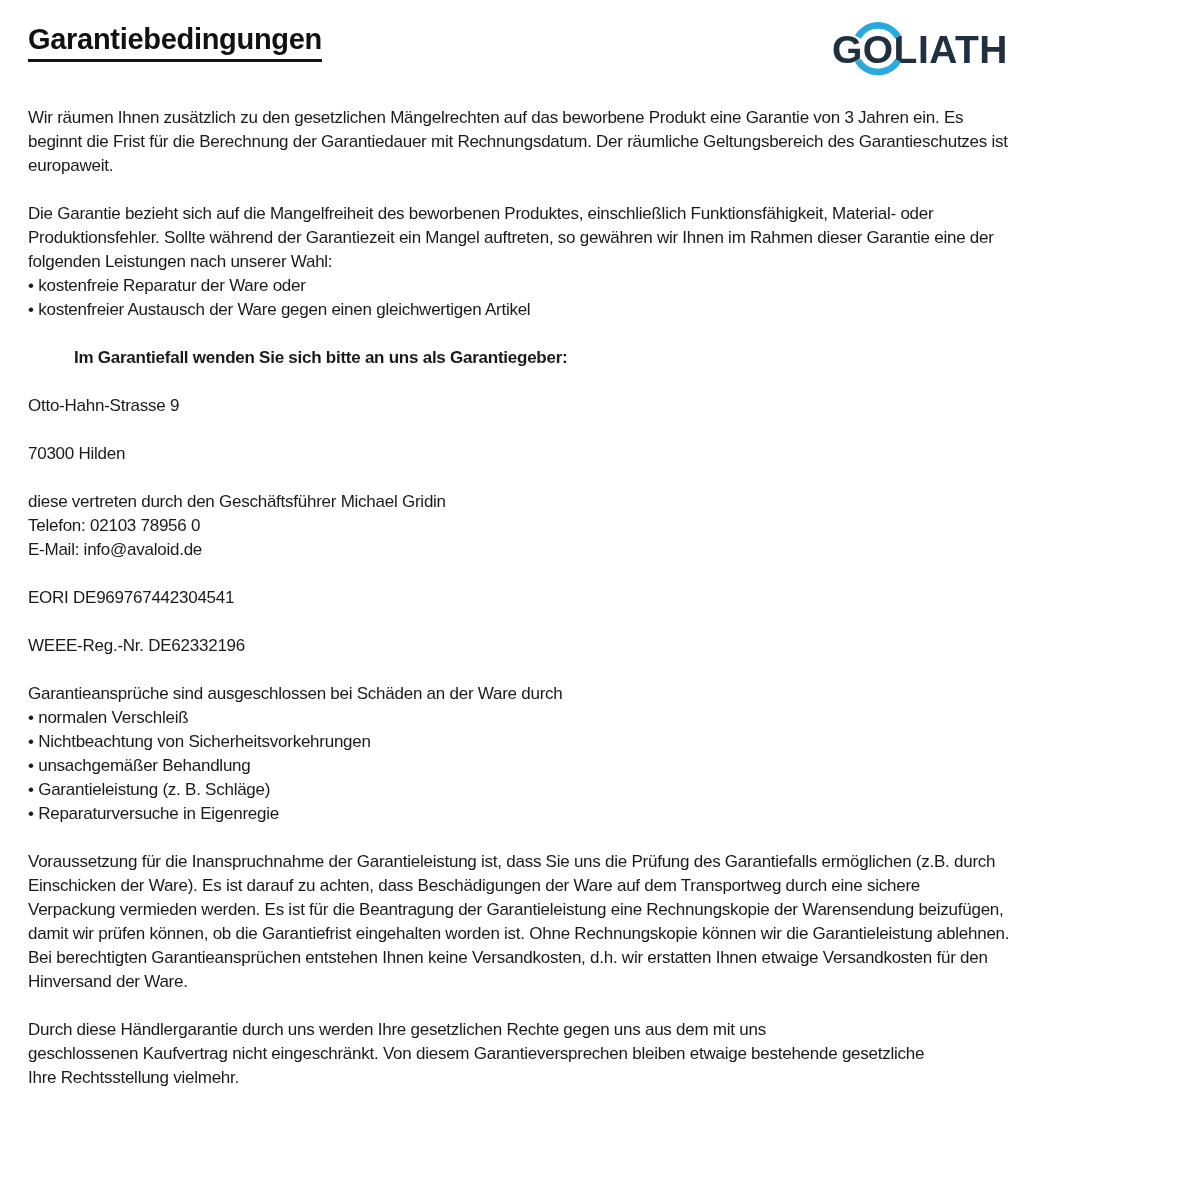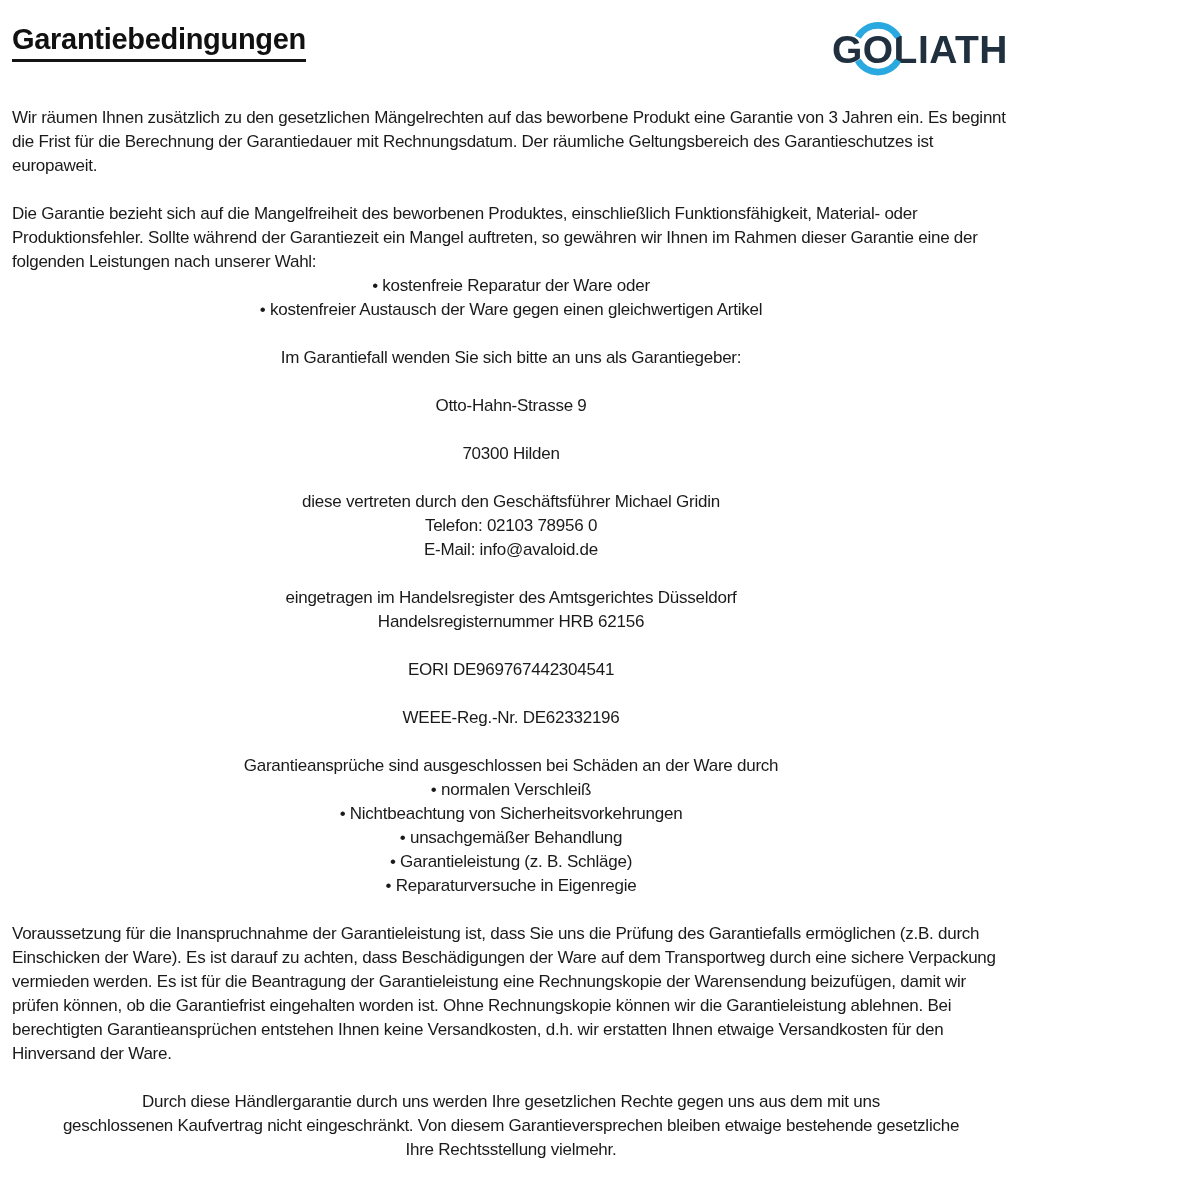--- a/index.html
+++ b/index.html
@@ -1,18 +1,18 @@
 <!DOCTYPE html>
 <html lang="de"><head>
 <meta charset="utf-8">
 <style>
   html, body { margin: 0; padding: 0; background: #ffffff; }
   .page {
     width: 1038px; height: 1200px; box-sizing: border-box;
-    padding: 22px 28px 0 12px;
+    padding: 22px 28px 0 28px;
     font-family: "Liberation Sans", "DejaVu Sans", sans-serif;
     font-size: 17px; line-height: 24px; letter-spacing: -0.25px;
     color: #1a1a1a; background: #ffffff; overflow: hidden;
   }
   .header {
     display: flex; justify-content: space-between; align-items: flex-start;
     height: 62px; margin-bottom: 22px;
   }
   .title {
     margin: 0; font-size: 29px; line-height: 34px; font-weight: bold;
@@ -27,22 +27,22 @@
   .logo .lo { position: relative; display: inline-block; }
   .logo .o-char { position: relative; z-index: 1; }
   .logo svg.arcs {
     position: absolute; width: 62px; height: 62px;
     left: 50%; top: 50%; transform: translate(-50%, -52%);
     overflow: visible; pointer-events: none;
   }
   .logo svg.arcs path { stroke: #2aa9e0; stroke-width: 7; fill: none; stroke-linecap: butt; }
   .p { margin: 0 0 24px 0; }
   .p:last-child { margin-bottom: 0; }
-  .b { font-weight: normal; }
-  .line { min-height: 24px; text-align: center; }
+  .b { font-weight: bold; margin-left: 46px; }
+  .line { min-height: 24px; }
 </style>
 </head>
 <body>
 
 <div class="page">
 
   <header class="header">
     <h1 class="title">Garantiebedingungen</h1>
     <div class="logo">
       <span>G</span>
@@ -78,24 +78,20 @@
     <div class="p">
       <div class="line">70300 Hilden</div>
     </div>
 
     <div class="p">
       <div class="line">diese vertreten durch den Geschäftsführer Michael Gridin</div>
       <div class="line">Telefon: 02103 78956 0</div>
       <div class="line">E-Mail: info@avaloid.de</div>
     </div>
 
-    <div class="p">
-      <div class="line">eingetragen im Handelsregister des Amtsgerichtes Düsseldorf</div>
-      <div class="line">Handelsregisternummer HRB 62156</div>
-    </div>
 
     <div class="p">
       <div class="line">EORI DE969767442304541</div>
     </div>
 
     <div class="p">
       <div class="line">WEEE-Reg.-Nr. DE62332196</div>
     </div>
 
 

